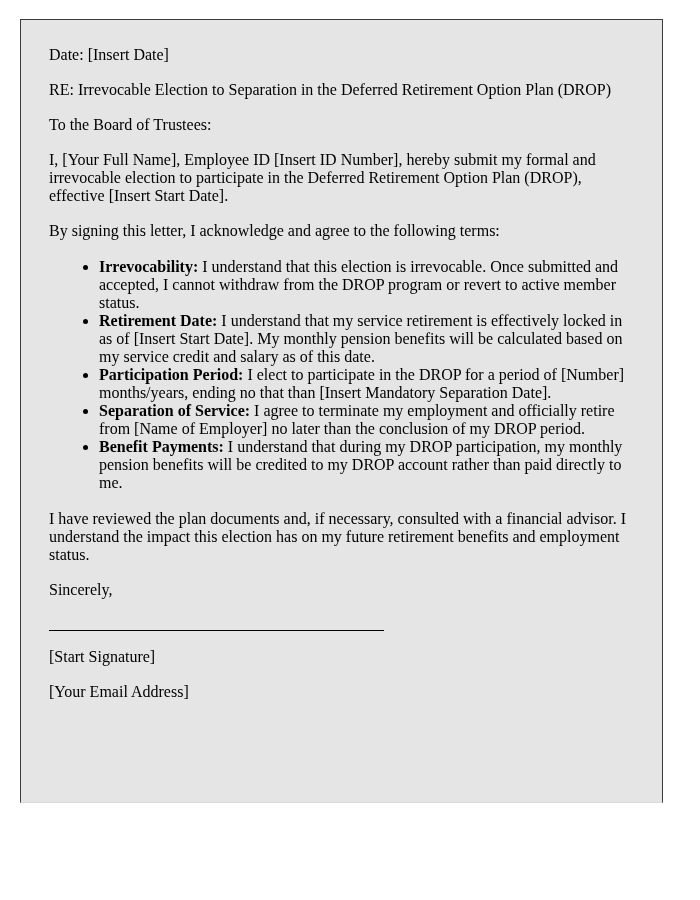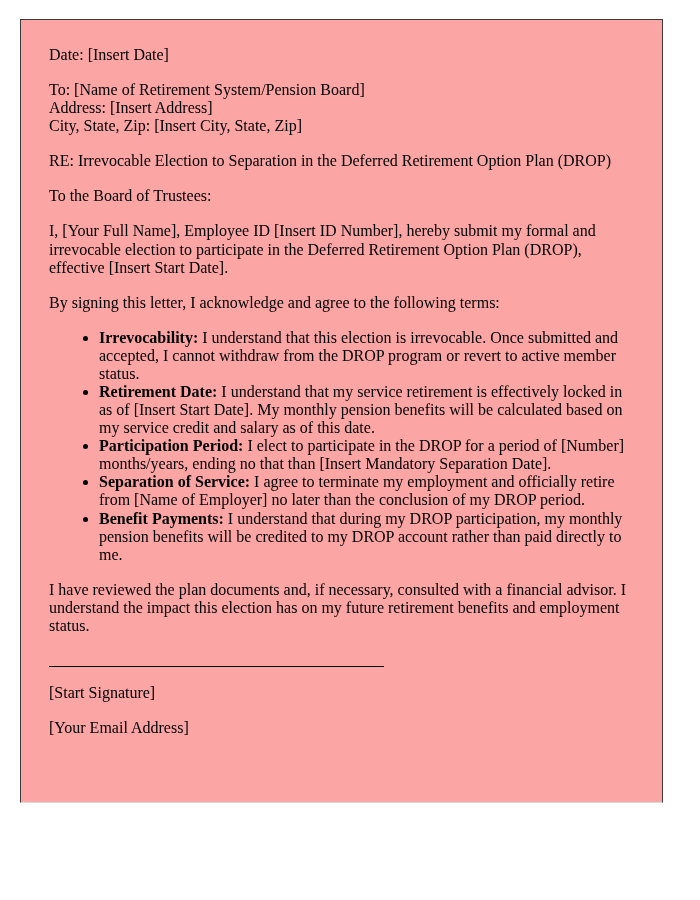--- a/index.html
+++ b/index.html
@@ -18,21 +18,21 @@
     position: absolute;
     left: 20px;
     top: 19px;
     width: 643px;
     height: 784px;
     box-sizing: border-box;
     border-top: 1.5px solid #3c3c3c;
     border-left: 1.5px solid #3c3c3c;
     border-right: 1.5px solid #3c3c3c;
     border-bottom: 1px solid #d9d9d9;
-    background: #fca5a5;
+    background: #e5e5e5;
     overflow: hidden;
   }
   .letter-content {
     padding: 26px 26px 24px 28px;
     font-size: 16px;
     line-height: 1.13;
   }
   .letter-content p {
     margin: 17px 0;
   }
@@ -70,25 +70,20 @@
   }
 </style>
 </head>
 <body>
 
 <div class="letter-box">
   <div class="letter-content">
 
     <p>Date: [Insert Date]</p>
 
-    <p>
-      <span class="addr-line">To: [Name of Retirement System/Pension Board]</span>
-      <span class="addr-line">Address: [Insert Address]</span>
-      <span class="addr-line">City, State, Zip: [Insert City, State, Zip]</span>
-    </p>
 
     <p>RE: Irrevocable Election to Separation in the Deferred Retirement Option Plan (DROP)</p>
 
     <p>To the Board of Trustees:</p>
 
     <p>I, [Your Full Name], Employee ID [Insert ID Number], hereby submit my formal and irrevocable election to participate in the Deferred Retirement Option Plan (DROP), effective [Insert Start Date].</p>
 
     <p>By signing this letter, I acknowledge and agree to the following terms:</p>
 
     <ul class="terms-list">
@@ -109,20 +104,21 @@
         <span>I agree to terminate my employment and officially retire from [Name of Employer] no later than the conclusion of my DROP period.</span>
       </li>
       <li>
         <span class="b">Benefit Payments:</span>
         <span>I understand that during my DROP participation, my monthly pension benefits will be credited to my DROP account rather than paid directly to me.</span>
       </li>
     </ul>
 
     <p>I have reviewed the plan documents and, if necessary, consulted with a financial advisor. I understand the impact this election has on my future retirement benefits and employment status.</p>
 
+    <p>Sincerely,</p>
 
     <div class="signature-rule"></div>
 
     <p class="sig-label">[Start Signature]</p>
 
     <p class="tight">
       <span class="sig-line">[Your Email Address]</span>
     </p>
 
   </div>

